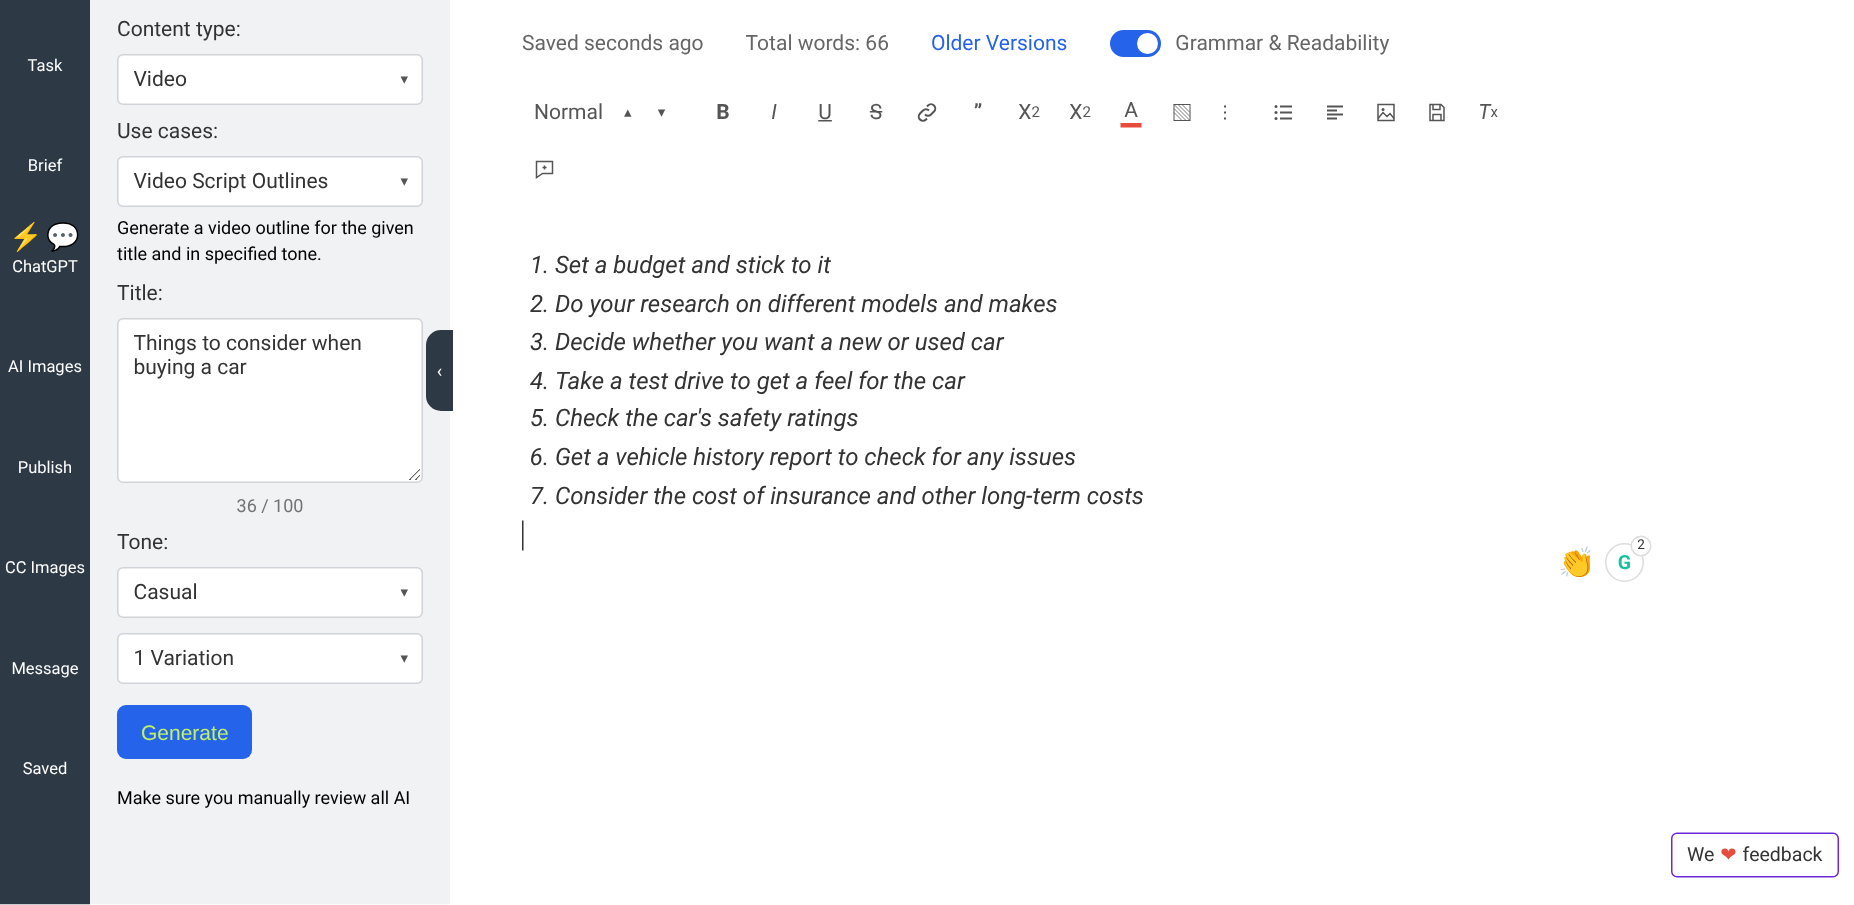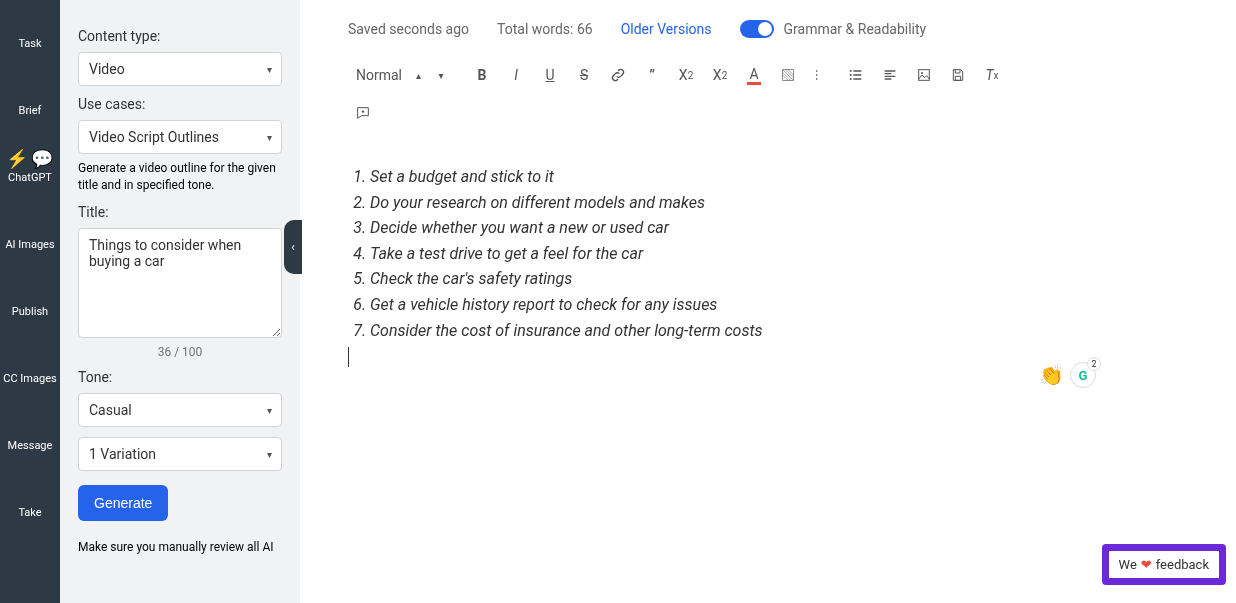--- a/index.html
+++ b/index.html
@@ -4,50 +4,50 @@
 <style>
 * { box-sizing: border-box; margin: 0; padding: 0; }
 body { font-family: -apple-system, BlinkMacSystemFont, "Segoe UI", Roboto, Arial, sans-serif; font-size: 14px; color: #333; background: #fff; width: 1236px; height: 603px; overflow: hidden; display: flex; }
 .railbar { width: 60px; background: #2d3a46; display: flex; flex-direction: column; align-items: center; flex-shrink: 0; }
 .rail-item { width: 80px; height: 67px; display: flex; flex-direction: column; align-items: center; justify-content: center; color: #fff; cursor: pointer; gap: 4px; }
 .rail-item.light { background: #f0f2f4; color: #333; }
 .rail-item .icon { font-size: 18px; line-height: 1; }
 .rail-item .label { font-size: 11px; text-align: center; line-height: 1.1; }
 .chatgpt-icon { display: flex; gap: 2px; }
 .chatgpt-icon .bolt { color: #f5a623; }
-.settings-panel { width: 240px; background: #f0f2f4; padding: 28px 18px; flex-shrink: 0; overflow-y: auto; }
+.settings-panel { width: 240px; background: #f0f2f4; padding: 12px 18px; flex-shrink: 0; overflow-y: auto; }
 .settings-panel label { display: block; font-size: 14px; color: #333; margin-bottom: 8px; margin-top: 10px; }
 .settings-panel label:first-child { margin-top: 0; }
 .sel, .txt { width: 100%; border: 1px solid #d0d4d8; border-radius: 4px; padding: 8px 10px; font-size: 14px; background: #fff; font-family: inherit; color: #333; }
 .sel { appearance: none; -webkit-appearance: none; background: #fff; position: relative; }
 .sel-wrap { position: relative; }
 .sel-wrap::after { content: "▾"; position: absolute; right: 10px; top: 50%; transform: translateY(-50%); color: #555; font-size: 10px; pointer-events: none; }
 .hint { font-size: 12px; color: #000000; margin-top: 6px; line-height: 1.4; }
 .txt { height: 110px; resize: vertical; }
 .counter { text-align: center; font-size: 12px; color: #737373; margin-top: 4px; }
-.generate-btn { background: #2563eb; color: #ffffff; border: none; border-radius: 6px; padding: 10px 16px; font-size: 14px; cursor: pointer; margin-top: 14px; }
+.generate-btn { background: #2563eb; color: #bef264; border: none; border-radius: 6px; padding: 10px 16px; font-size: 14px; cursor: pointer; margin-top: 14px; }
 .editor-area { flex: 1; position: relative; padding: 20px 30px 20px 42px; display: flex; flex-direction: column; }
 .topbar { display: flex; align-items: center; gap: 28px; font-size: 14px; color: #666; padding-left: 6px; }
 .topbar .older { color: #2563eb; cursor: pointer; }
 .toggle-wrap { display: flex; align-items: center; gap: 10px; }
 .toggle { width: 34px; height: 18px; background: #2563eb; border-radius: 10px; position: relative; cursor: pointer; }
 .toggle::after { content: ""; position: absolute; width: 14px; height: 14px; background: #fff; border-radius: 50%; top: 2px; right: 2px; }
 .toolbar { display: flex; flex-wrap: wrap; align-items: center; gap: 4px; margin-top: 22px; padding-left: 6px; }
 .tool-btn { width: 30px; height: 30px; display: flex; align-items: center; justify-content: center; color: #555; cursor: pointer; border-radius: 3px; font-size: 14px; }
 .tool-btn.wide { width: auto; padding: 0 8px; gap: 4px; }
 .tool-btn svg { width: 16px; height: 16px; fill: currentColor; }
 .fontcolor-underline { display: inline-block; border-bottom: 3px solid #e74c3c; padding: 0 2px; }
 .content { margin-top: 36px; padding-left: 6px; padding-right: 150px; }
 .content ol { padding-left: 22px; font-style: italic; }
 .content li { font-size: 16px; color: #333; line-height: 1.6; margin-bottom: 0; }
 .cursor-line { width: 1px; height: 20px; background: #333; margin-top: 4px; margin-left: 0; }
 .widgets { position: absolute; right: 140px; top: 362px; display: flex; align-items: center; gap: 6px; }
 .widget-circle { width: 26px; height: 26px; border-radius: 50%; background: #fff; border: 1px solid #ddd; display: flex; align-items: center; justify-content: center; font-size: 13px; position: relative; }
 .g-badge { position: absolute; top: -6px; right: -6px; width: 14px; height: 14px; background: #fff; border: 1px solid #ddd; border-radius: 50%; font-size: 9px; display: flex; align-items: center; justify-content: center; color: #333; }
-.feedback { position: absolute; bottom: 18px; right: 10px; background: #fff; border: 7px solid #6d28d9; border-radius: 4px; padding: 6px 10px; font-size: 13px; display: flex; align-items: center; gap: 4px; cursor: pointer; }
+.feedback { position: absolute; bottom: 18px; right: 10px; background: #fff; border: 1px solid #6d28d9; border-radius: 4px; padding: 6px 10px; font-size: 13px; display: flex; align-items: center; gap: 4px; cursor: pointer; }
 .feedback .heart { color: #e74c3c; }
 .collapse-tab { position: absolute; left: -16px; top: 220px; width: 18px; height: 54px; background: #2d3a46; border-radius: 10px 0 0 10px; display: flex; align-items: center; justify-content: center; color: #fff; cursor: pointer; font-size: 12px; }
 sub, sup { font-size: 10px; }
 </style>
 </head>
 <body>
 
 <div class="railbar">
   <div class="rail-item">
     <span class="icon"><svg viewBox="0 0 24 24">
@@ -91,21 +91,21 @@
   <div class="rail-item">
     <span class="icon"><svg viewBox="0 0 24 24">
           <path d="M4 4h16v12H8l-4 4z" fill="none" stroke="currentColor" stroke-width="1.5"></path>
         </svg></span>
     <span class="label">Message</span>
   </div>
   <div class="rail-item">
     <span class="icon"><svg viewBox="0 0 24 24">
           <path d="M12 3v12M8 7l4-4 4 4M5 15v4h14v-4" fill="none" stroke="currentColor" stroke-width="1.5"></path>
         </svg></span>
-    <span class="label">Take</span>
+    <span class="label">Saved</span>
   </div>
 </div>
 
 <div class="settings-panel">
   <label>Content type:</label>
   <div class="sel-wrap"><select class="sel"><option>Video</option></select></div>
 
   <label>Use cases:</label>
   <div class="sel-wrap"><select class="sel"><option>Video Script Outlines</option></select></div>
   <div class="hint">Generate a video outline for the given title and in specified tone.</div>

